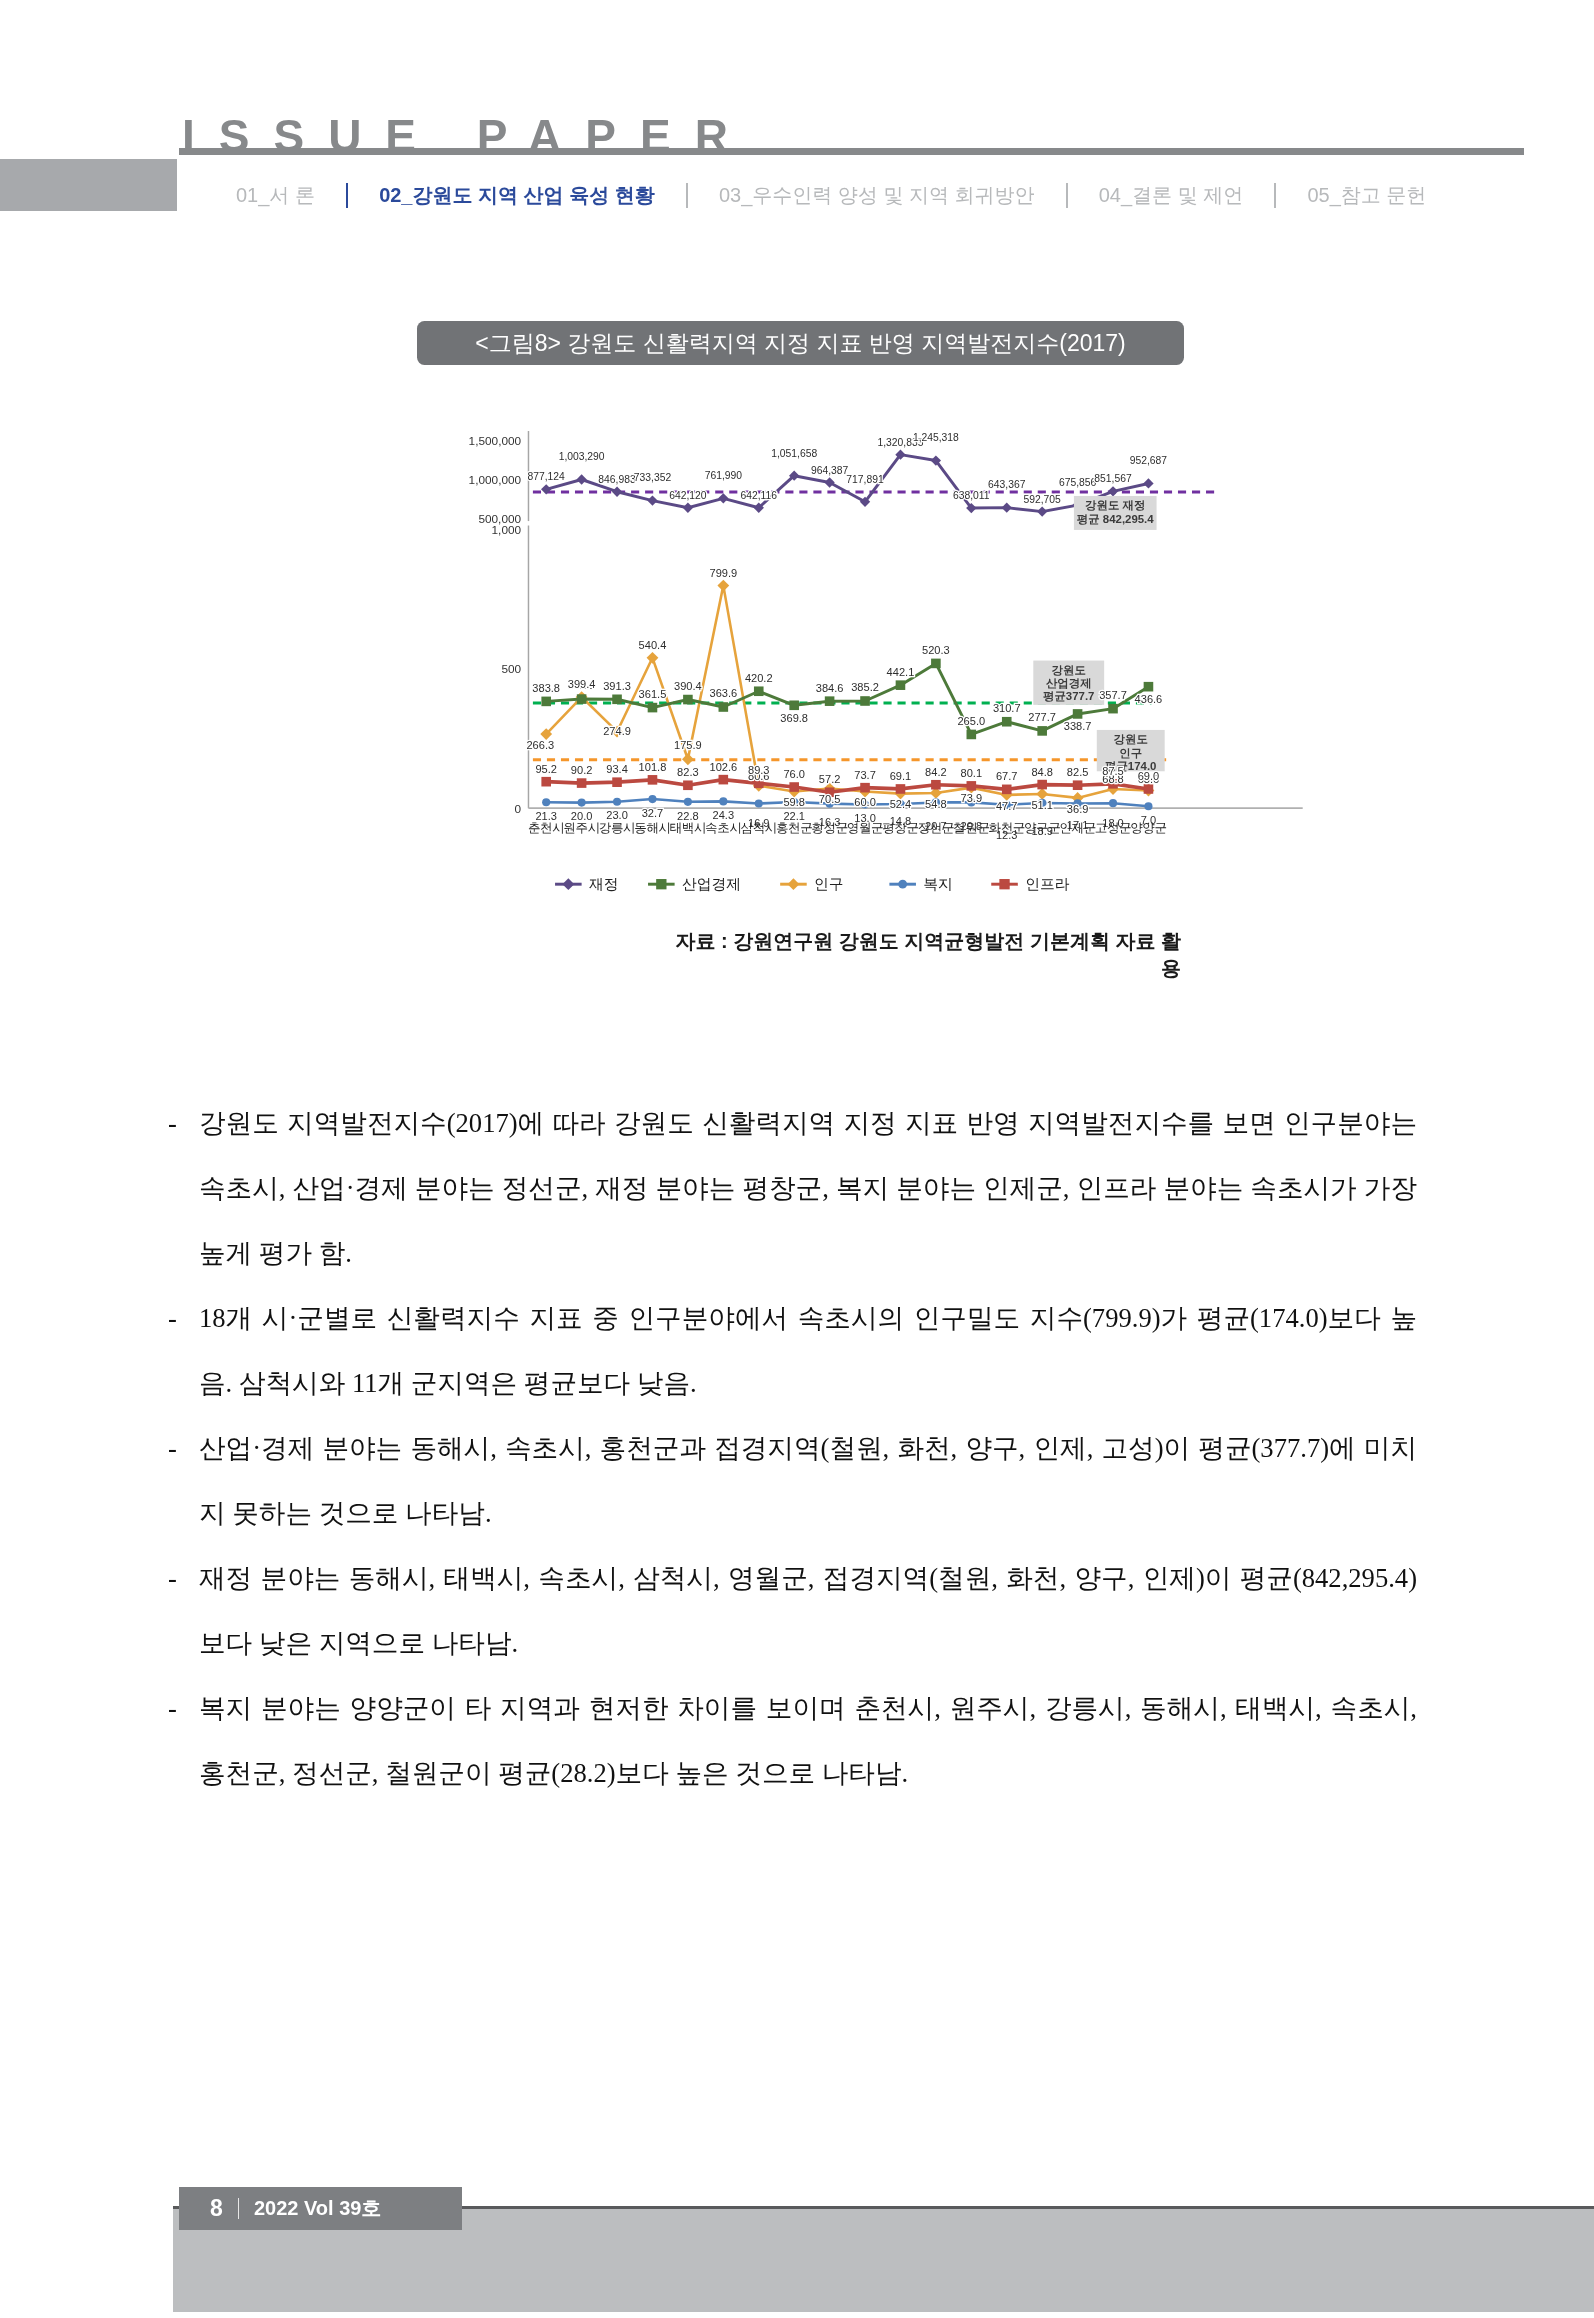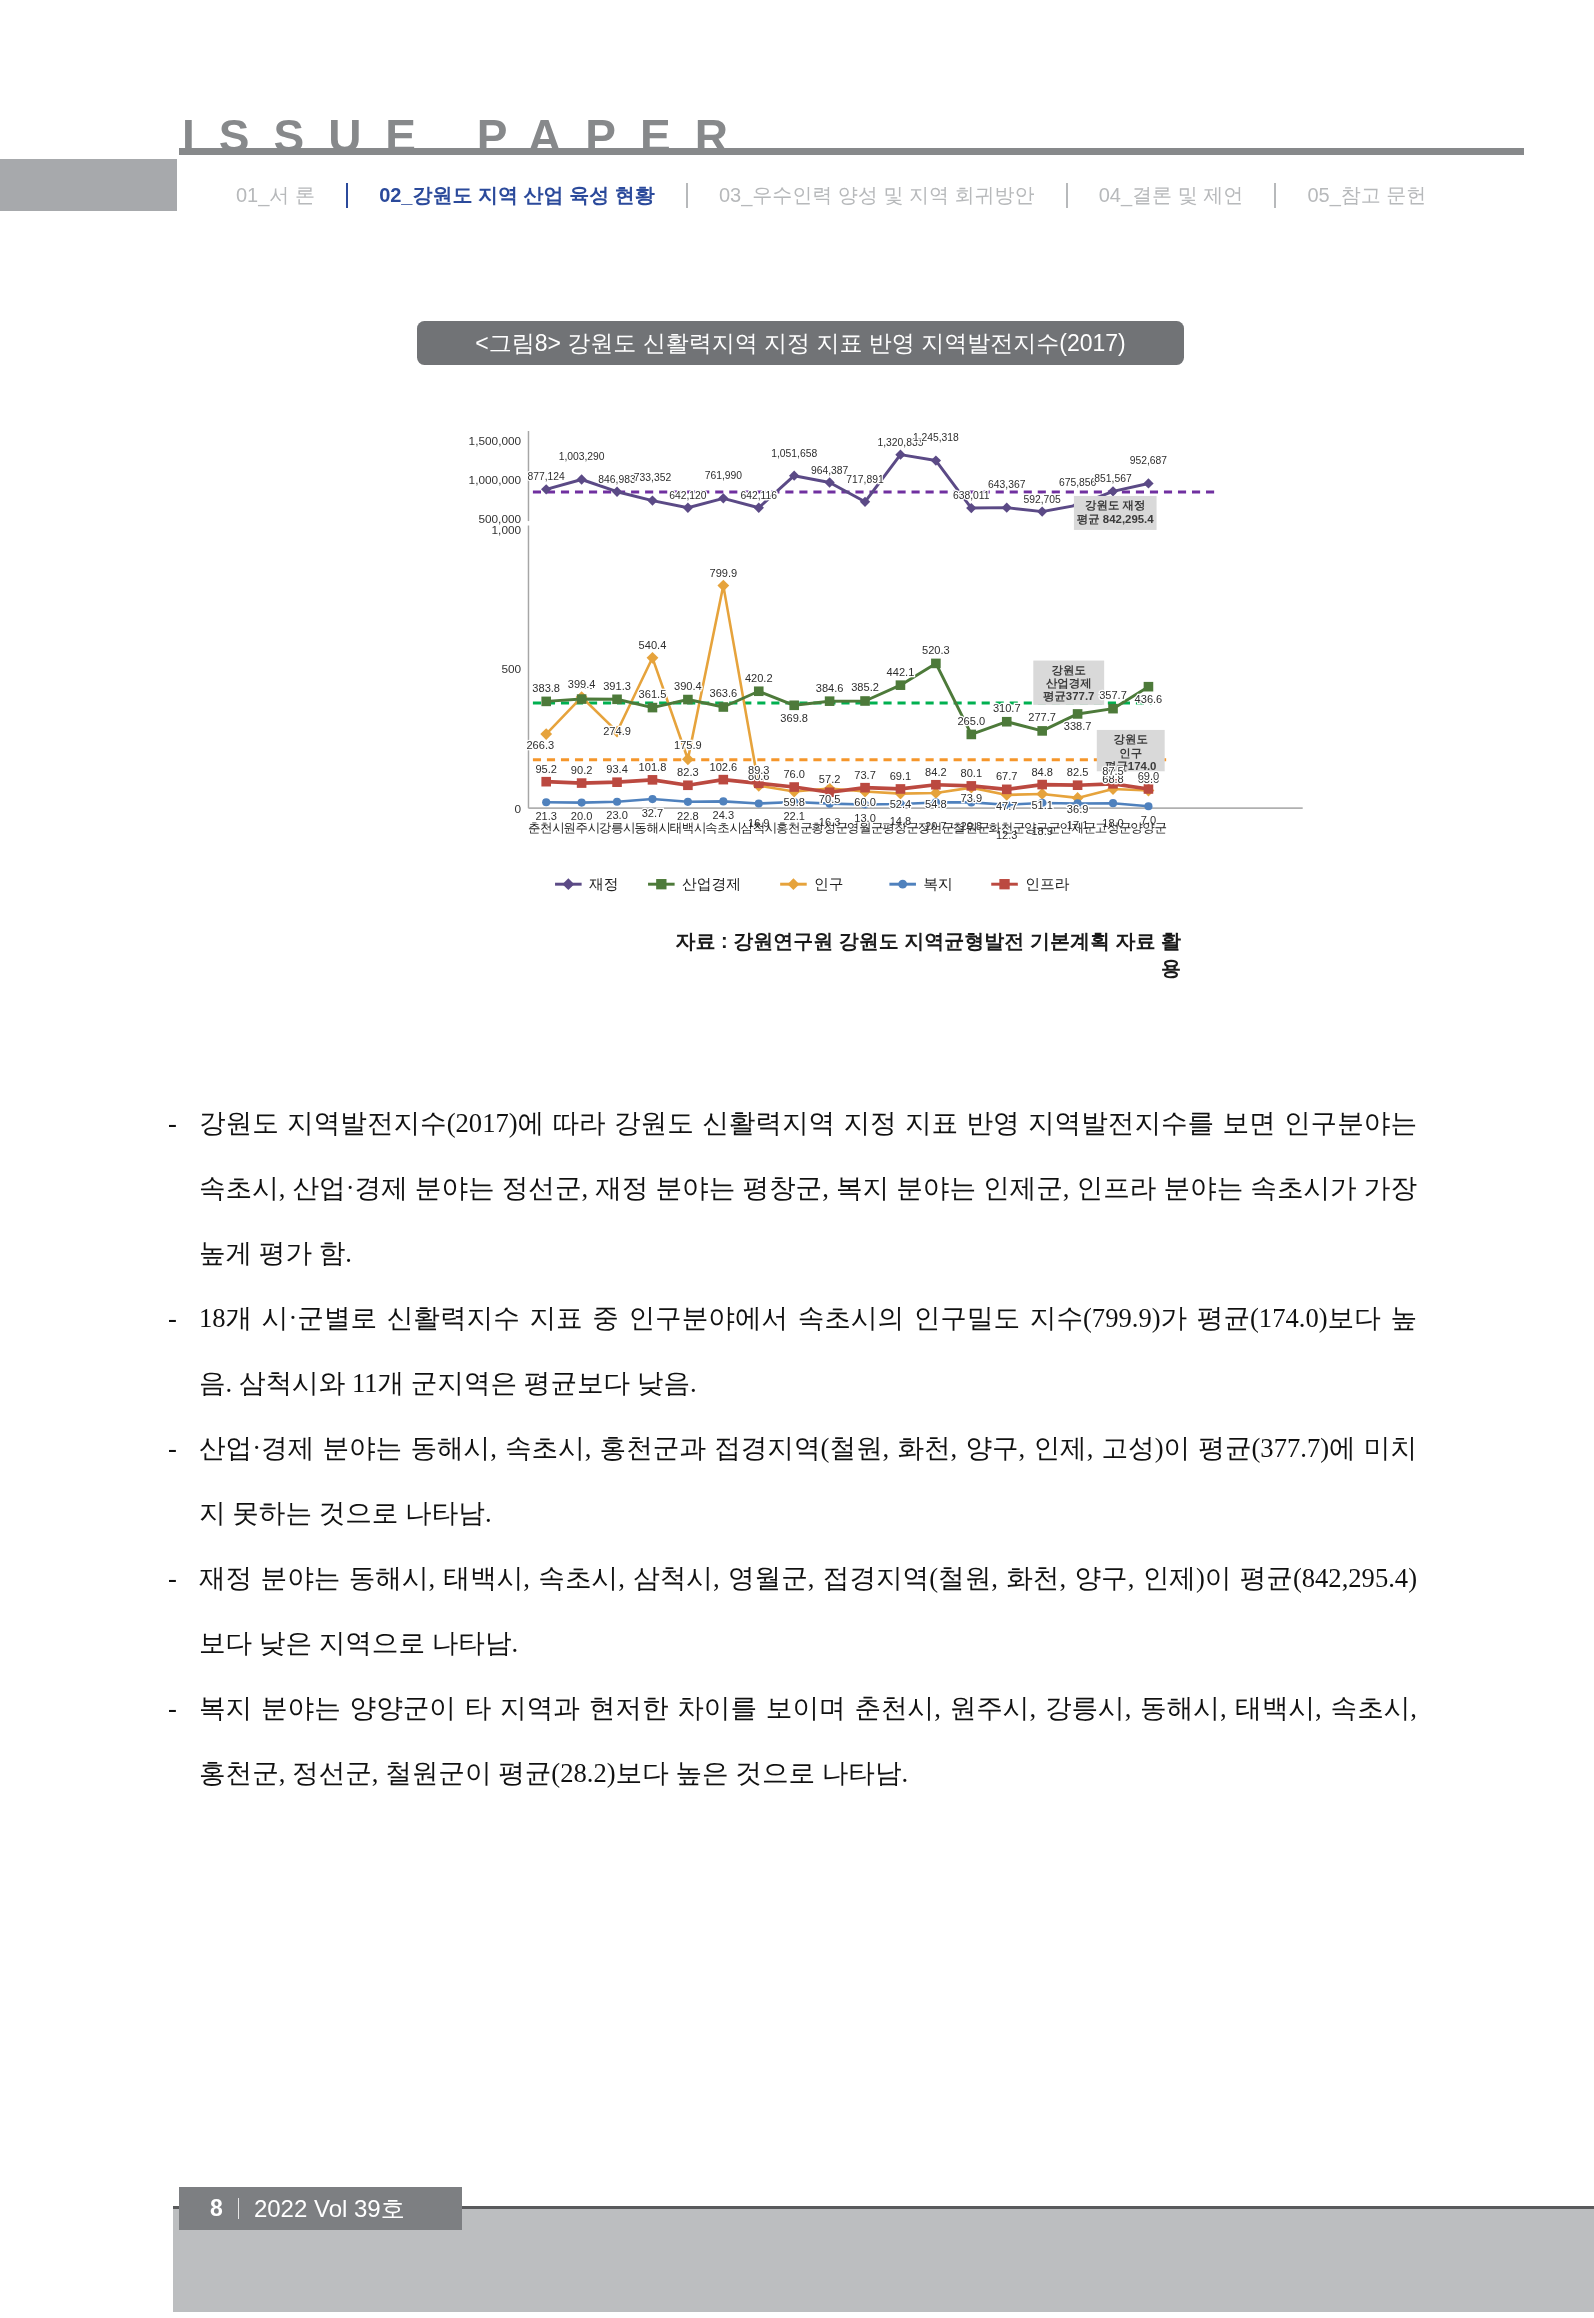--- a/index.html
+++ b/index.html
@@ -36,21 +36,21 @@
   .bullet .dash{display:inline-block;width:31px;text-indent:0;}
 
   
   .footer-band{position:absolute;left:173px;top:2206px;width:1421px;height:106px;
     background:#bcbec0;border-top:3px solid #595a5c;box-sizing:border-box;}
   .footer-box{position:absolute;left:179px;top:2187px;width:283px;height:43px;
     background:#7d7f82;color:#fff;display:flex;align-items:center;padding-left:31px;
     box-sizing:border-box;}
   .footer-page{font-size:23px;font-weight:700;}
   .footer-sep{width:1.5px;height:20.7px;background:#e8e8e8;margin:0 14.8px;}
-  .footer-vol{font-size:24px;}
+  .footer-vol{font-size:20px;font-weight:bold;}
 </style>
 </head>
 <body>
 
 <div class="page">
 
   <div class="brand">ISSUE PAPER</div>
   <div class="brand-line"></div>
   <div class="corner-block"></div>
 

